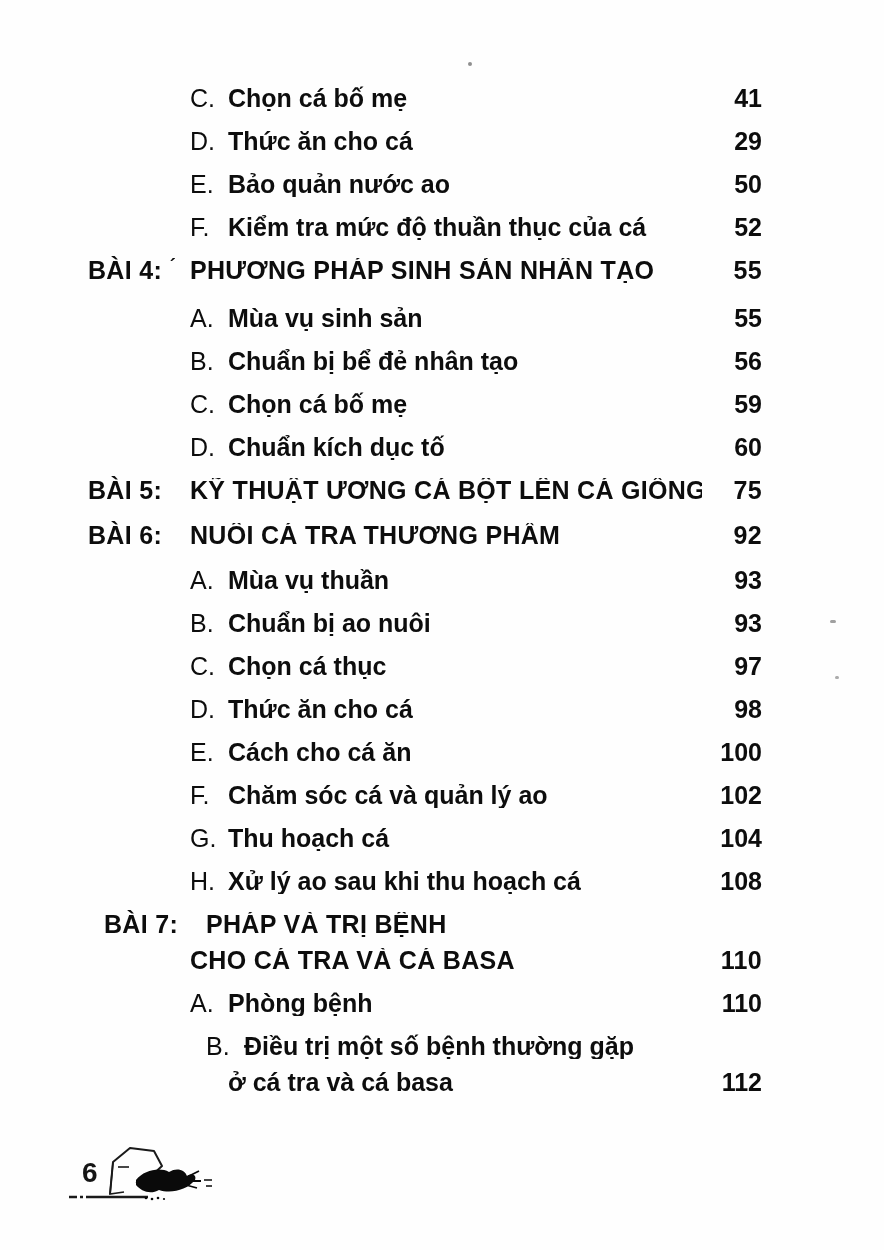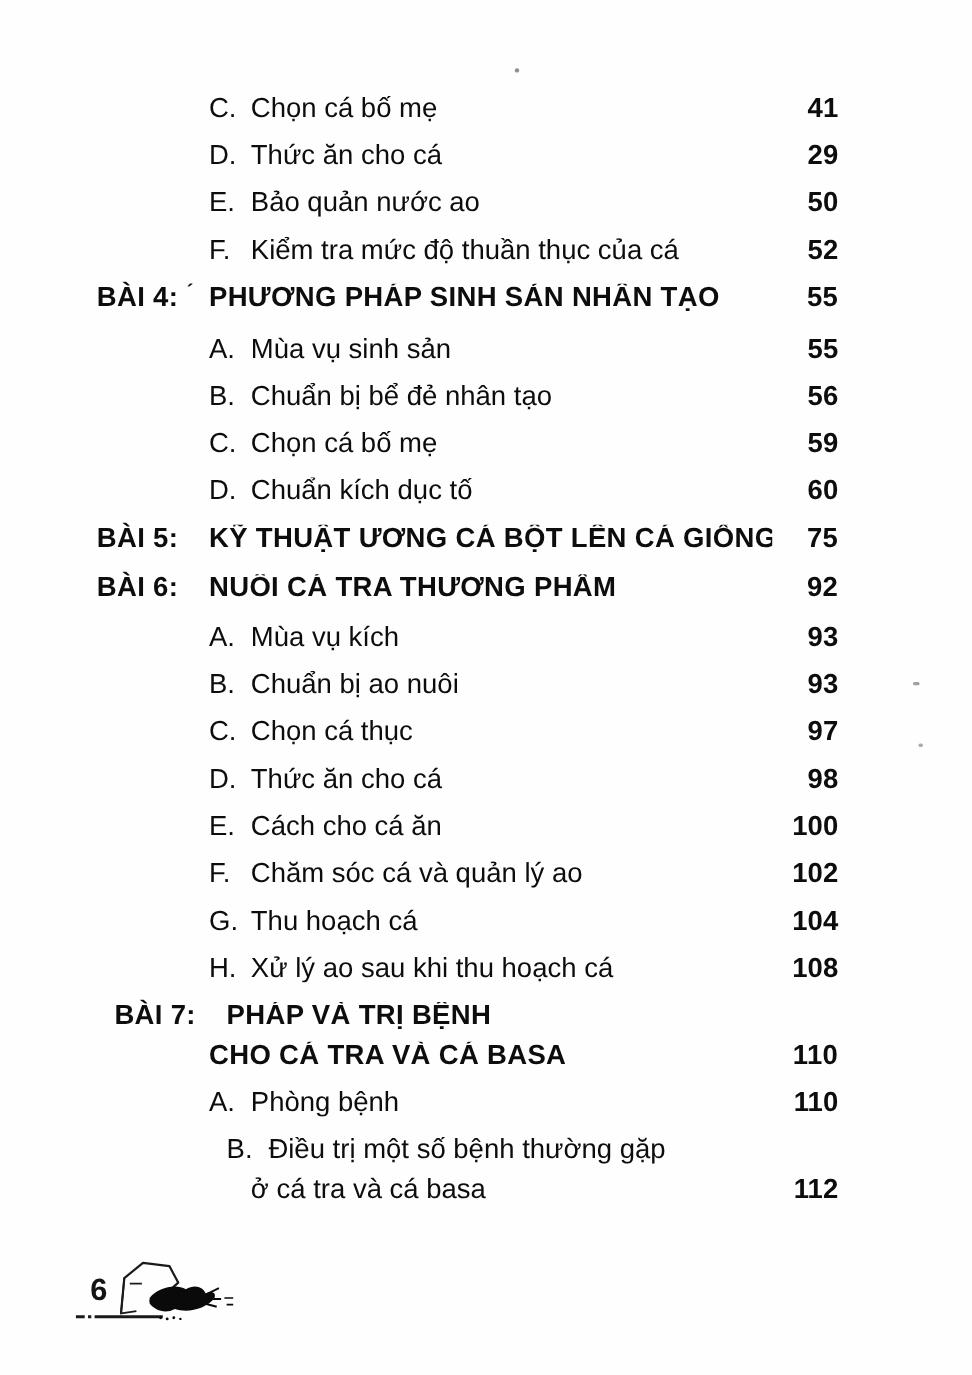--- a/index.html
+++ b/index.html
@@ -33,21 +33,21 @@
     justify-content:space-between;
     align-items:baseline;
   }
   .mark{
     font-weight:bold;
     font-size:18px;
     transform:translateY(-7px);
     margin-right:14px;
   }
   .letter{flex:0 0 38px;}
-  .title{flex:1;overflow:hidden;}
+  .title{flex:1;overflow:hidden;font-weight:bold;}
   .page-num{margin-left:auto;text-align:right;min-width:60px;font-weight:bold;}
   .footer{
     position:absolute;
     left:66px;top:1140px;
     width:160px;height:72px;
   }
   .footer-num{
     position:absolute;
     left:16px;top:17px;
     font-size:28px;
@@ -151,21 +151,21 @@
       <span class="label">
         <span>BÀI 6:</span>
       </span>
       <span class="title">NUÔI CÁ TRA THƯƠNG PHẨM</span>
       <span class="page-num">92</span>
     </div>
 
     <div class="row item">
       <span class="label"></span>
       <span class="letter">A.</span>
-      <span class="title">Mùa vụ kích</span>
+      <span class="title">Mùa vụ thuần</span>
       <span class="page-num">93</span>
     </div>
 
     <div class="row item">
       <span class="label"></span>
       <span class="letter">B.</span>
       <span class="title">Chuẩn bị ao nuôi</span>
       <span class="page-num">93</span>
     </div>
 

